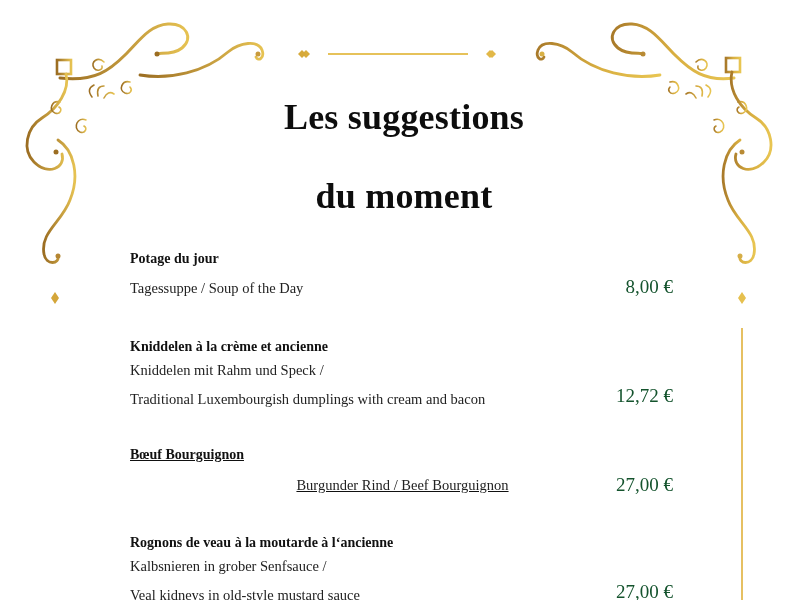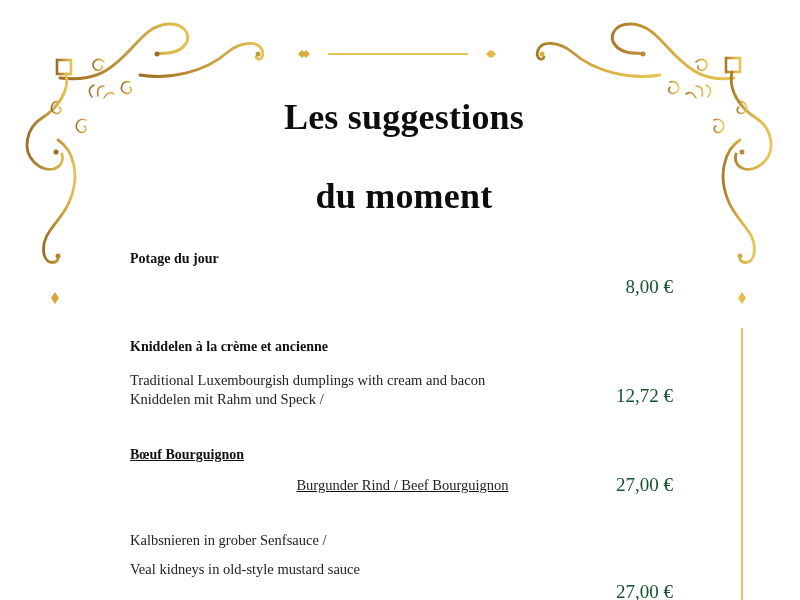--- a/index.html
+++ b/index.html
@@ -138,33 +138,35 @@
 
   <line x1="55" y1="328" x2="55" y2="600" stroke="url(#goldV)" stroke-width="2"></line>
   <line x1="742" y1="328" x2="742" y2="600" stroke="#e6c062" stroke-width="2"></line>
 </svg>
 
 <div class="title l1">Les suggestions</div>
 <div class="title l2">du moment</div>
 
 <div class="item" style="top:246px;">
   <div class="item-name">Potage du jour</div>
+  <div class="item-desc" style="margin-top:7px;">Tagessuppe / Soup of the Day</div>
   <div class="price" style="top:30px;">8,00 €</div>
 </div>
 
 <div class="item" style="top:334px;">
   <div class="item-name">Kniddelen à la crème et ancienne</div>
+  <div class="item-desc" style="margin-top:1px;">Kniddelen mit Rahm und Speck /</div>
   <div class="item-desc" style="margin-top:11px;">Traditional Luxembourgish dumplings with cream and bacon</div>
-  <div class="item-desc" style="margin-top:1px;">Kniddelen mit Rahm und Speck /</div>
   <div class="price" style="top:51px;">12,72 €</div>
 </div>
 
 <div class="item" style="top:442px;text-decoration:underline;">
   <div class="item-name">Bœuf Bourguignon</div>
   <div class="item-desc" style="margin-top:8px;text-align:center;">Burgunder Rind / Beef Bourguignon</div>
   <div class="price" style="top:32px;">27,00 €</div>
 </div>
 
 <div class="item" style="top:530px;">
+  <div class="item-name">Rognons de veau à la moutarde à l‘ancienne</div>
   <div class="item-desc" style="margin-top:1px;">Kalbsnieren in grober Senfsauce /</div>
   <div class="item-desc" style="margin-top:11px;">Veal kidneys in old-style mustard sauce</div>
   <div class="price" style="top:51px;">27,00 €</div>
 </div>
 
 </body></html>

